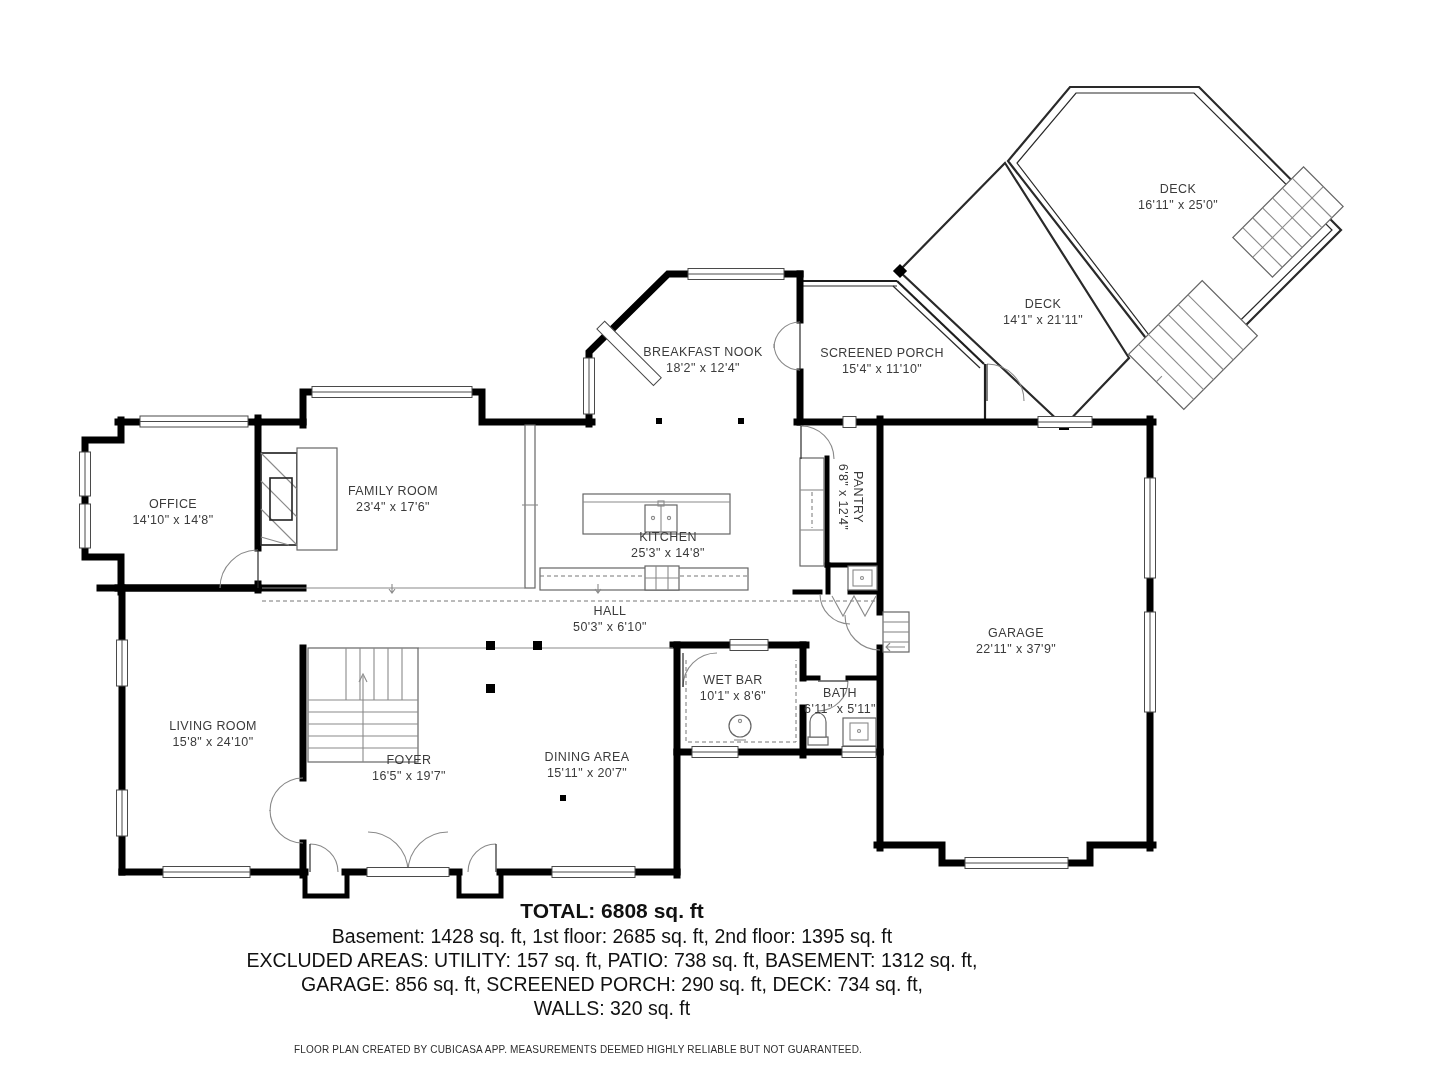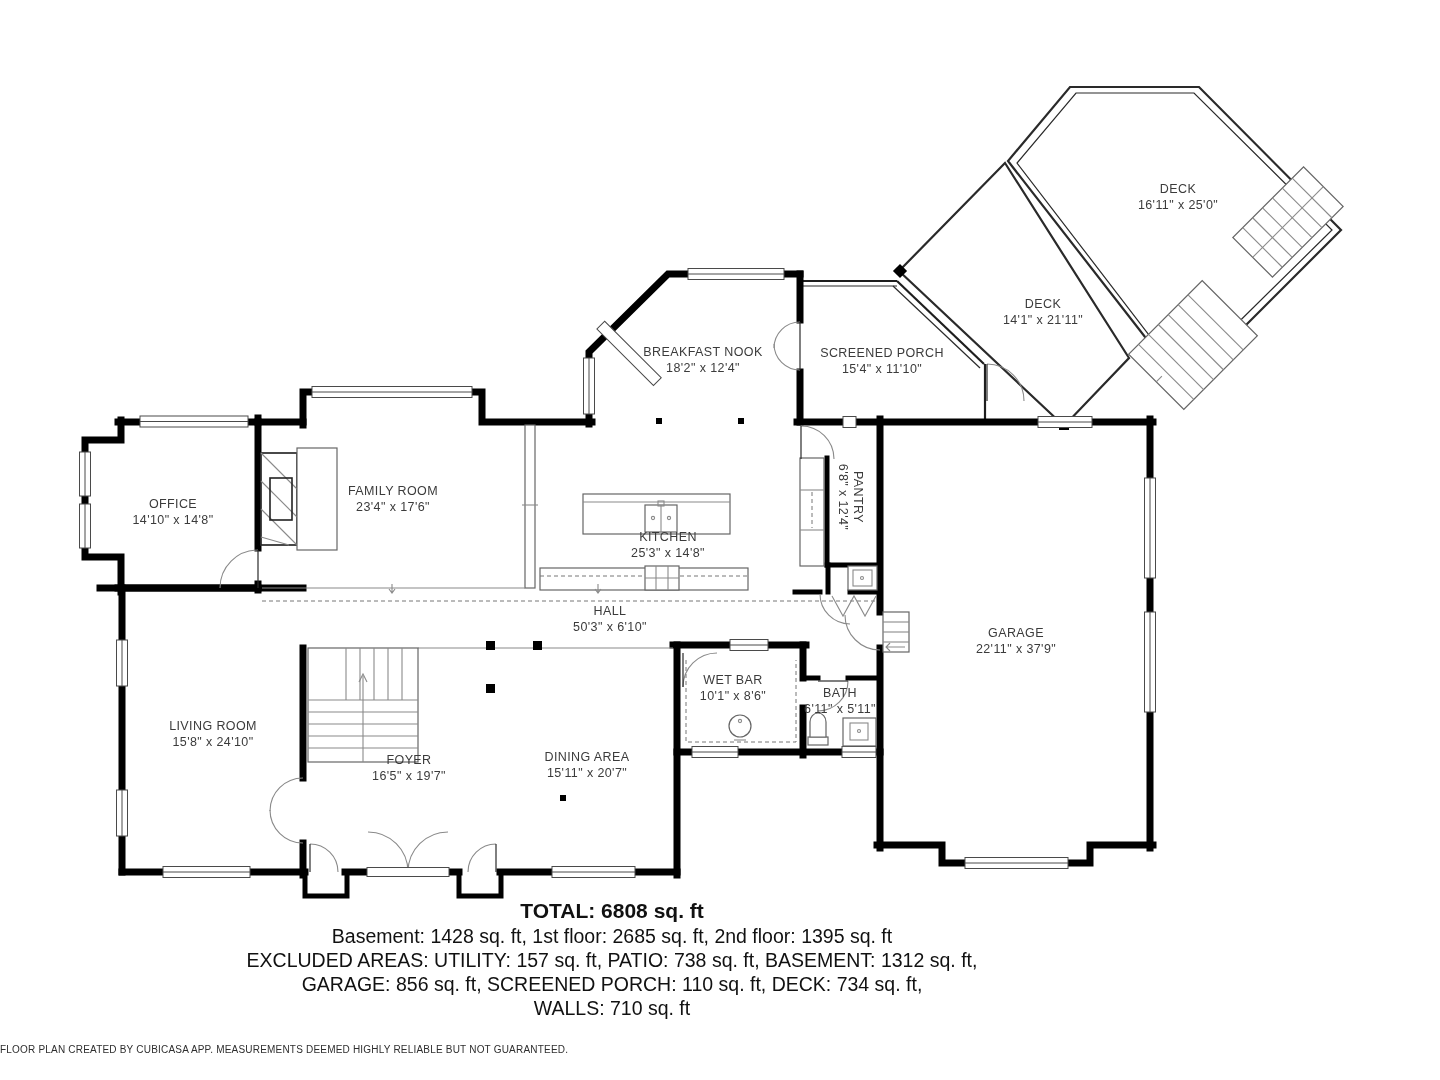--- a/index.html
+++ b/index.html
@@ -17,21 +17,21 @@
   .winm{stroke:#4a4a4a;stroke-width:1}
   .dash{stroke:#777;stroke-width:1;stroke-dasharray:4 3;fill:none}
   .blk{fill:#000;stroke:none}
   .deckfill{fill:#fff;stroke:#2a2a2a;stroke-width:2.2}
   text.lbl{font-family:"Liberation Sans",sans-serif;font-size:12.5px;fill:#3b3b3b;
            text-anchor:middle;letter-spacing:.4px}
   
   .summary{position:absolute;left:0;top:898px;width:1224px;text-align:center;color:#111;}
   .summary .total{font-size:21px;font-weight:bold;line-height:26px;}
   .summary .line{font-size:19.5px;line-height:24px;}
-  .footer{position:absolute;left:0;top:1044px;width:1156px;
+  .footer{position:absolute;left:0;top:1044px;width:1156px;text-align:center;
           font-size:10px;color:#2e2e2e;letter-spacing:.2px;}
 </style>
 </head>
 <body>
 
 <div class="page">
 <svg width="1440" height="1080" viewBox="0 0 1440 1080">
 
   <g>
     <polygon class="deckfill" points="1070,87 1199,87 1341,230 1184,387 1008,161"></polygon>
@@ -381,18 +381,18 @@
 
     <text class="lbl" x="587" y="761">DINING AREA</text>
     <text class="lbl" x="587" y="777">15'11" x 20'7"</text>
   </g>
 </svg>
 
   <div class="summary">
     <div class="total">TOTAL: 6808 sq. ft</div>
     <div class="line">Basement: 1428 sq. ft, 1st floor: 2685 sq. ft, 2nd floor: 1395 sq. ft</div>
     <div class="line">EXCLUDED AREAS: UTILITY: 157 sq. ft, PATIO: 738 sq. ft, BASEMENT: 1312 sq. ft,</div>
-    <div class="line">GARAGE: 856 sq. ft, SCREENED PORCH: 110 sq. ft, DECK: 734 sq. ft,</div>
-    <div class="line">WALLS: 710 sq. ft</div>
+    <div class="line">GARAGE: 856 sq. ft, SCREENED PORCH: 290 sq. ft, DECK: 734 sq. ft,</div>
+    <div class="line">WALLS: 320 sq. ft</div>
   </div>
 
   <div class="footer">FLOOR PLAN CREATED BY CUBICASA APP. MEASUREMENTS DEEMED HIGHLY RELIABLE BUT NOT GUARANTEED.</div>
 </div>
 
 </body></html>

